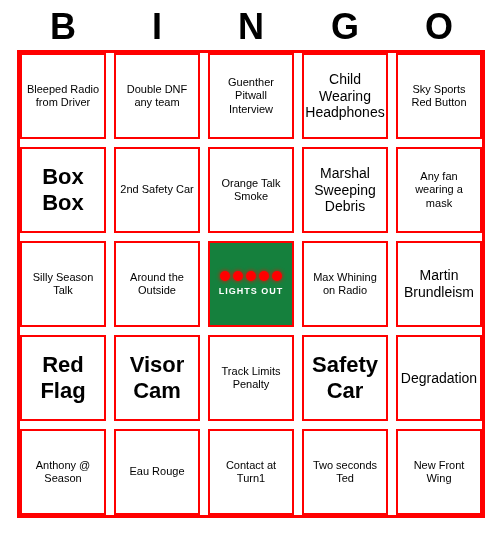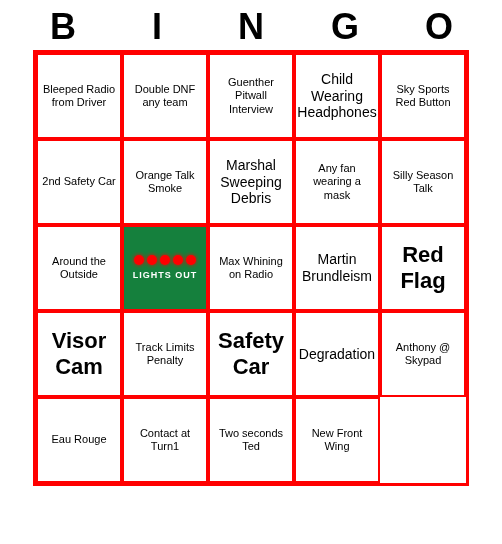--- a/index.html
+++ b/index.html
@@ -23,21 +23,21 @@
       font-size: 36px;
       font-weight: bold;
       width: 86px;
       text-align: center;
       color: #000;
     }
     .bingo-grid {
       display: grid;
       grid-template-columns: repeat(5, 86px);
       grid-template-rows: repeat(5, 86px);
-      gap: 0;
+      gap: 8px;
       border: 3px solid red;
     }
     .bingo-cell {
       border: 2px solid red;
       display: flex;
       align-items: center;
       justify-content: center;
       text-align: center;
       padding: 3px;
       font-size: 11px;
@@ -90,20 +90,21 @@
   <span class="bingo-header-letter">G</span>
   <span class="bingo-header-letter">O</span>
 </div>
 
 <div class="bingo-grid" id="grid">
     <div class="bingo-cell">Bleeped Radio from Driver</div>
     <div class="bingo-cell">Double DNF any team</div>
     <div class="bingo-cell">Guenther Pitwall Interview</div>
     <div class="bingo-cell small-text">Child Wearing Headphones</div>
     <div class="bingo-cell">Sky Sports Red Button</div>
+    <div class="bingo-cell large-text">Box Box</div>
     <div class="bingo-cell">2nd Safety Car</div>
     <div class="bingo-cell">Orange Talk Smoke</div>
     <div class="bingo-cell small-text">Marshal Sweeping Debris</div>
     <div class="bingo-cell">Any fan wearing a mask</div>
     <div class="bingo-cell">Silly Season Talk</div>
     <div class="bingo-cell">Around the Outside</div>
     <div class="bingo-cell free-space">
       <div class="lights-dots">
         <div class="light-dot"></div>
         <div class="light-dot"></div>
@@ -113,18 +114,18 @@
       </div>
       <div class="lights-out-text">LIGHTS OUT</div>
     </div>
     <div class="bingo-cell">Max Whining on Radio</div>
     <div class="bingo-cell small-text">Martin Brundleism</div>
     <div class="bingo-cell large-text">Red Flag</div>
     <div class="bingo-cell large-text">Visor Cam</div>
     <div class="bingo-cell">Track Limits Penalty</div>
     <div class="bingo-cell large-text">Safety Car</div>
     <div class="bingo-cell small-text">Degradation</div>
-    <div class="bingo-cell">Anthony @ Skypad</div>
+    <div class="bingo-cell">Anthony @ Season</div>
     <div class="bingo-cell">Eau Rouge</div>
     <div class="bingo-cell">Contact at Turn1</div>
     <div class="bingo-cell">Two seconds Ted</div>
     <div class="bingo-cell">New Front Wing</div>
   </div>
 
 </body></html>

